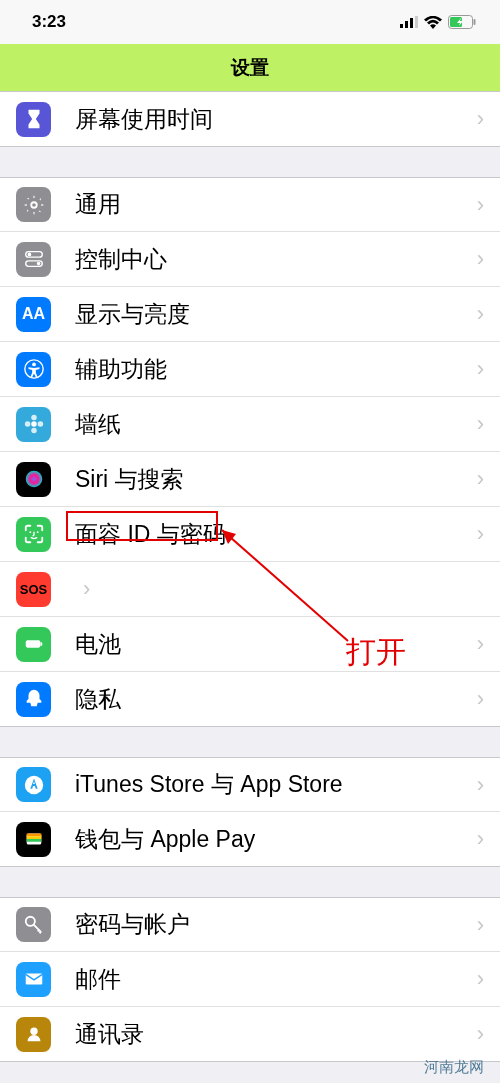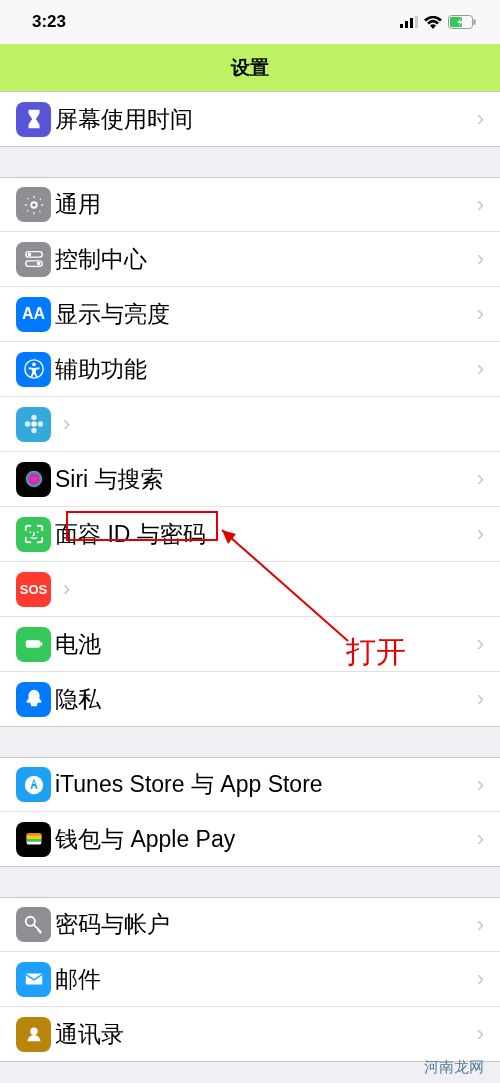--- a/index.html
+++ b/index.html
@@ -43,21 +43,21 @@
       border-bottom: 0.5px solid #e0e0e0;
       position: relative;
     }
     .row:last-child { border-bottom: 0.5px solid #c8c7cc; }
     .row:first-child { border-top: 0.5px solid #c8c7cc; }
     .group.first .row:first-child { border-top: none; }
     .icon {
       width: 35px;
       height: 35px;
       border-radius: 8px;
-      margin-right: 4px;
+      margin-right: 24px;
       display: flex;
       align-items: center;
       justify-content: center;
       color: #fff;
       font-size: 18px;
       font-weight: bold;
       flex-shrink: 0;
     }
     .label { flex: 1; font-size: 23px; color: #000; }
     .chevron { color: #c7c7cc; font-size: 22px; margin-left: 8px; }
@@ -168,20 +168,21 @@
       <div class="row">
         <div class="icon" style="background: rgb(52, 170, 220);">
           <svg viewBox="0 0 24 24">
             <circle cx="12" cy="12" r="3" fill="#fff"></circle>
             <circle cx="12" cy="5" r="3" fill="#fff" opacity="0.8"></circle>
             <circle cx="12" cy="19" r="3" fill="#fff" opacity="0.8"></circle>
             <circle cx="5" cy="12" r="3" fill="#fff" opacity="0.8"></circle>
             <circle cx="19" cy="12" r="3" fill="#fff" opacity="0.8"></circle>
           </svg>
         </div>
+        <div class="label">墙纸</div>
         <div class="chevron">›</div>
       </div>
       <div class="row">
         <div class="icon" style="background: rgb(0, 0, 0);">
           <svg viewBox="0 0 24 24">
             <circle cx="12" cy="12" r="9" fill="url(#sg)"></circle>
             <defs>
               <radialGradient id="sg">
                 <stop offset="0%" stop-color="#7b68ee"></stop>
                 <stop offset="50%" stop-color="#ff1493"></stop>
@@ -200,21 +201,21 @@
             <circle cx="8" cy="10" r="1" fill="#fff"></circle>
             <circle cx="16" cy="10" r="1" fill="#fff"></circle>
             <path fill="none" stroke="#fff" stroke-width="1.5" stroke-linecap="round" d="M12 10v3l-1 1M9 16q3 2 6 0"></path>
           </svg>
         </div>
         <div class="label">面容 ID 与密码</div>
         <div class="chevron">›</div>
       </div>
       <div class="row">
         <div class="icon" style="background: rgb(255, 59, 48);">
-          <span style="color:#ffffff;font-size:13px;font-weight:bold">SOS</span>
+          <span style="color:#000000;font-size:13px;font-weight:bold">SOS</span>
         </div>
         <div class="chevron">›</div>
       </div>
       <div class="row">
         <div class="icon" style="background: rgb(52, 199, 89);">
           <svg viewBox="0 0 24 24">
             <rect x="3" y="8" width="16" height="8" rx="2" fill="#fff"></rect>
             <rect x="19" y="10" width="2" height="4" rx="1" fill="#fff"></rect>
           </svg>
         </div>

